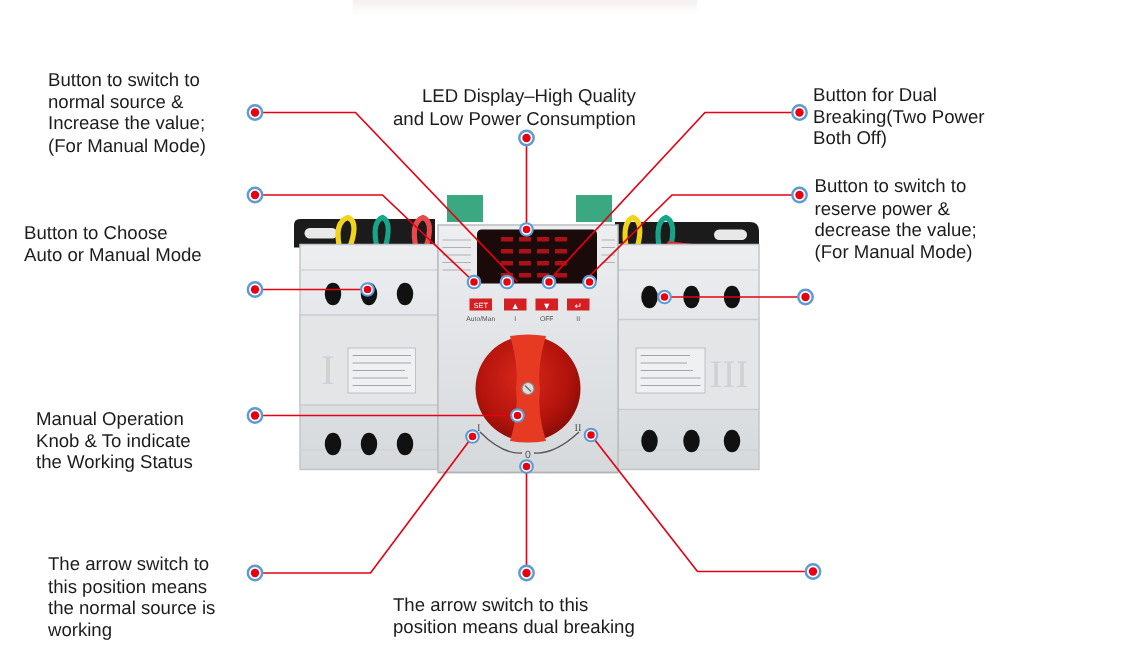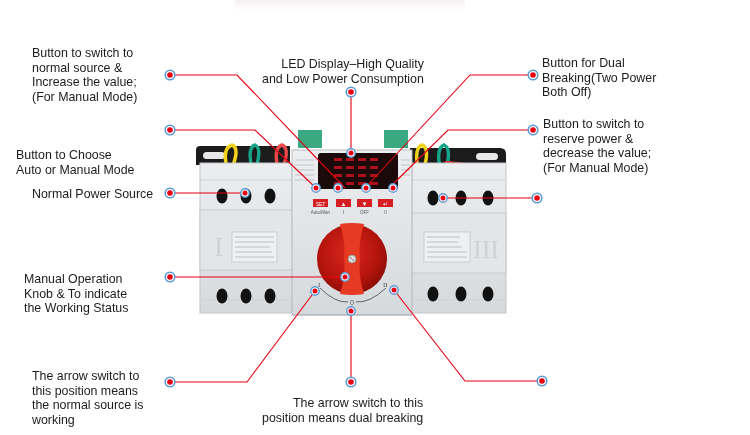--- a/index.html
+++ b/index.html
@@ -279,31 +279,30 @@
         </g>
     </g>
   </svg>
 
   <div class="label" style="left:32px; top:46px;">Button to switch to
 normal source &amp;
 Increase the value;
 (For Manual Mode)</div>
   <div class="label" style="left:16px; top:124px;margin-top:24px;">Button to Choose
 Auto or Manual Mode</div>
-  <div class="label" style="left:32px; top:187px;">Normal Power Source</div>
   <div class="label" style="left:24px; top:272px;">Manual Operation
 Knob &amp; To indicate
 the Working Status</div>
   <div class="label" style="left:32px; top:369px;">The arrow switch to
 this position means
 the normal source is
 working</div>
   <div class="label" style="left:262px; top:57px;text-align:right;">LED Display–High Quality
 and Low Power Consumption</div>
-  <div class="label" style="left:262px; top:396px;text-align:right;">The arrow switch to this
+  <div class="label" style="left:262px; top:396px;">The arrow switch to this
 position means dual breaking</div>
   <div class="label" style="left:542px; top:56px;">Button for Dual
 Breaking(Two Power
 Both Off)</div>
   <div class="label" style="left:543px; top:117px;">Button to switch to
 reserve power &amp;
 decrease the value;
 (For Manual Mode)</div>
 </div>
 

